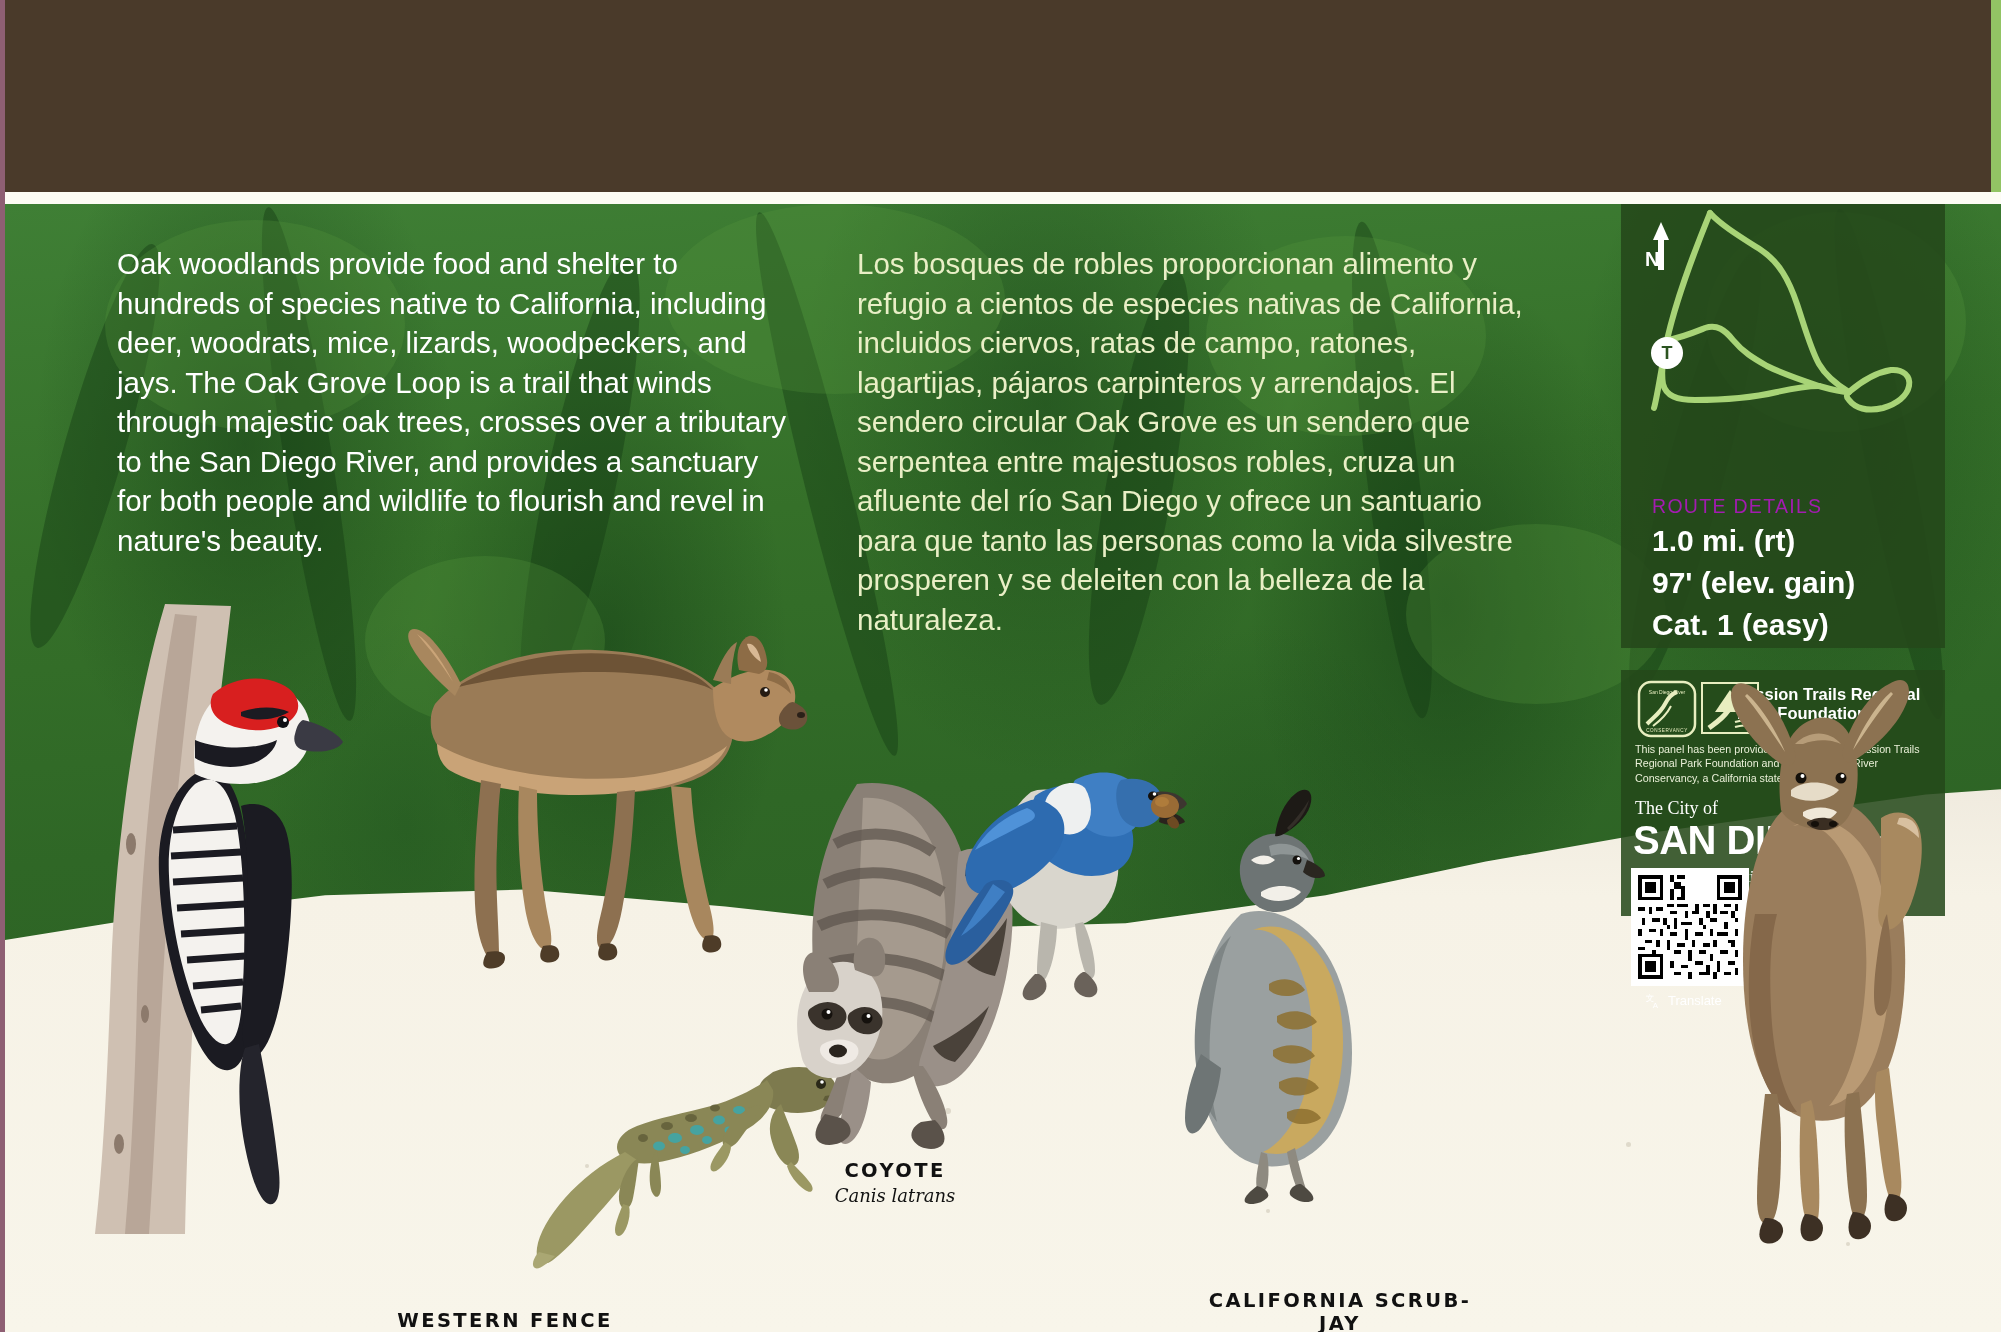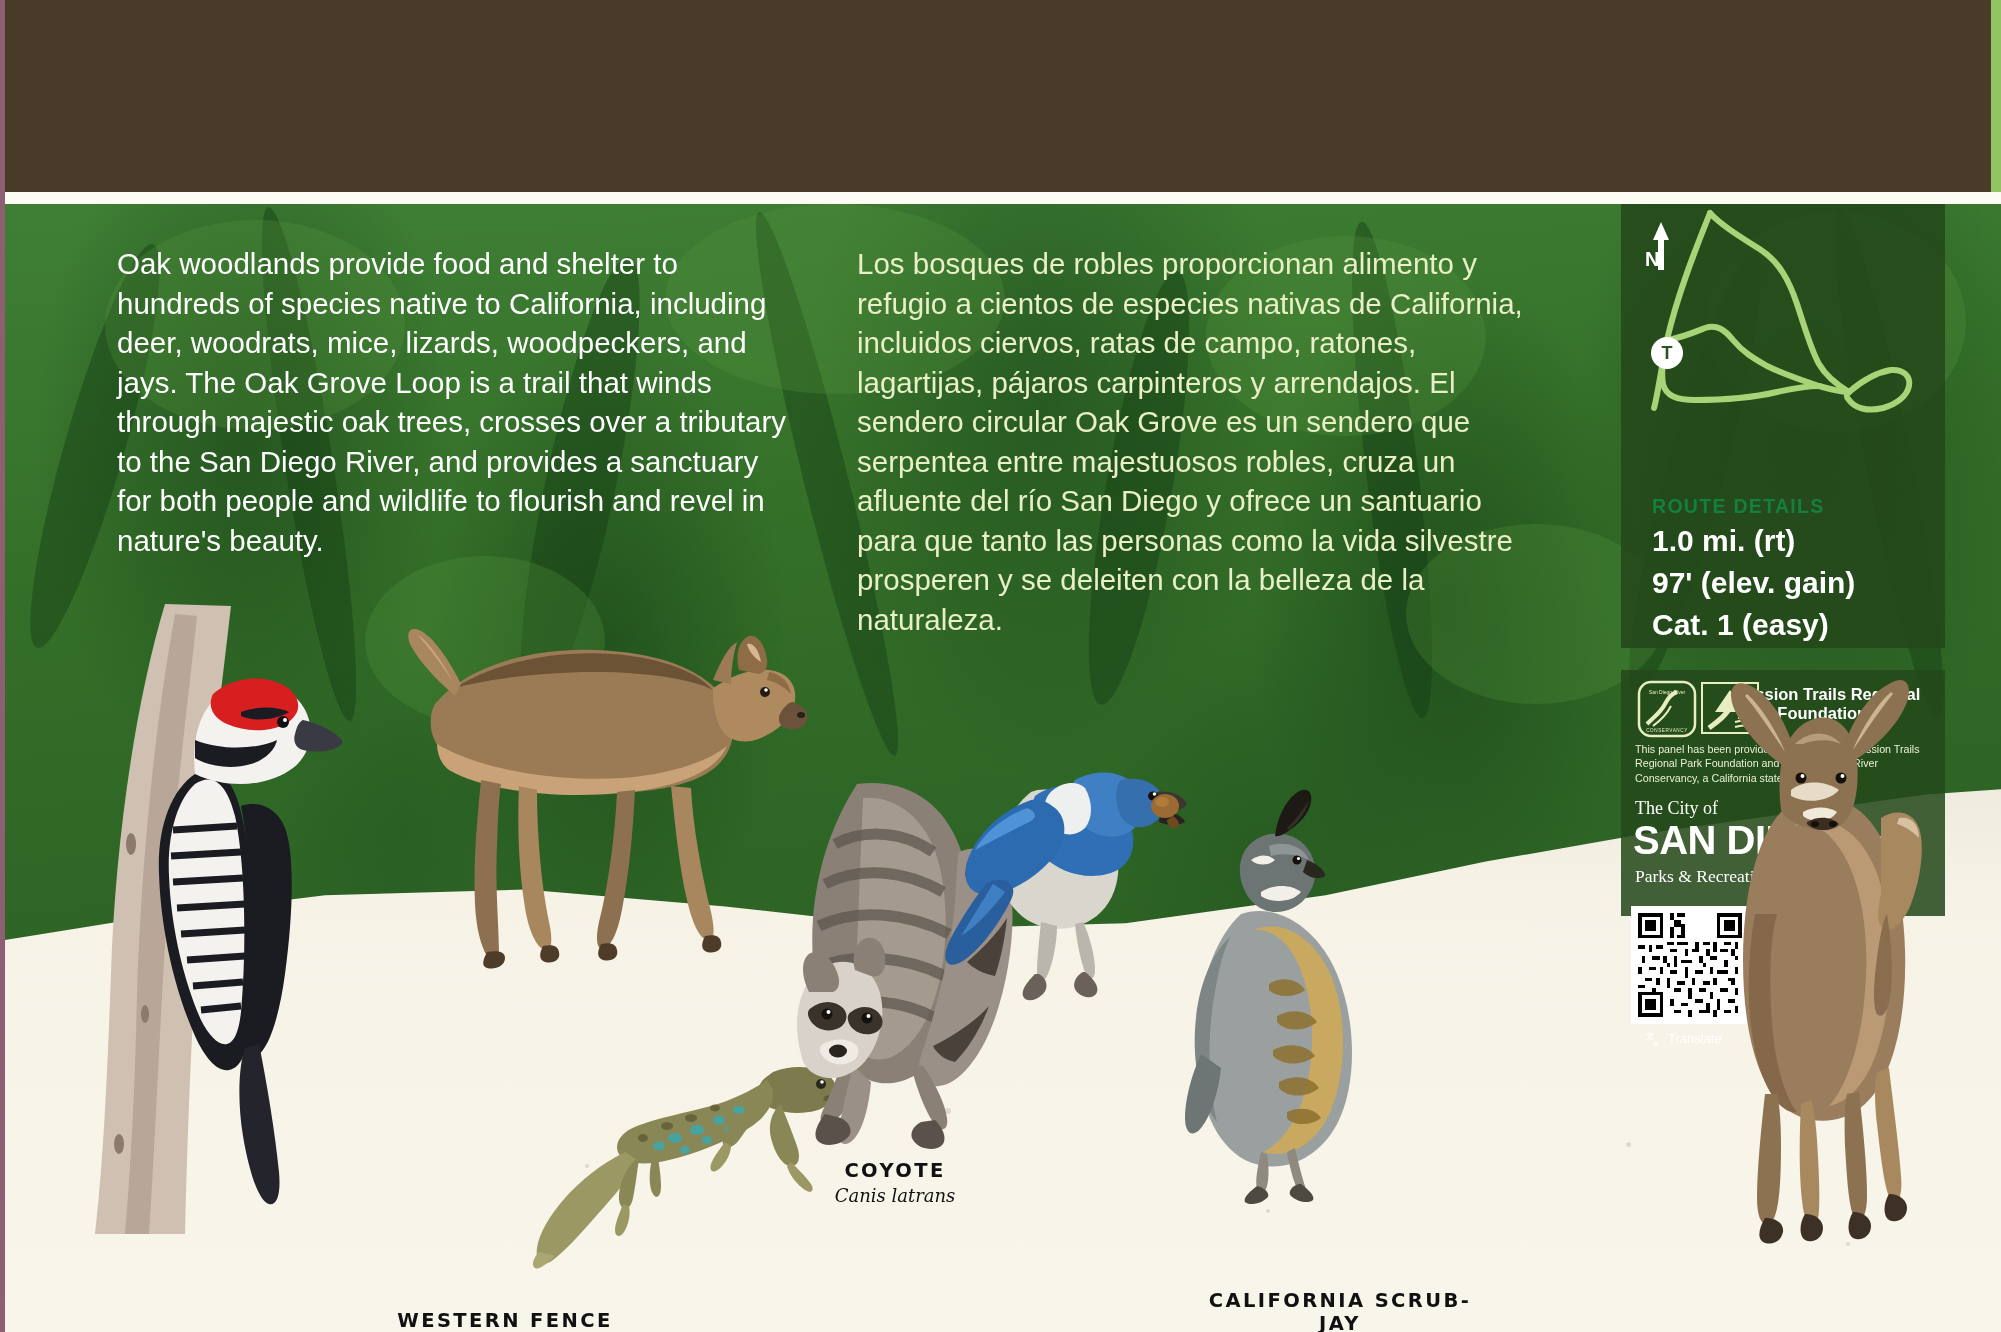--- a/index.html
+++ b/index.html
@@ -88,22 +88,22 @@
   #map-area{position:absolute;left:0;top:0;width:324px;height:300px;}
   .compass-n{
     position:absolute;left:24px;top:48px;color:#ffffff;font-size:20px;font-weight:bold;
   }
   .t-marker{
     position:absolute;left:30px;top:137px;width:32px;height:32px;border-radius:50%;
     background:#ffffff;color:#2b5420;font-size:18px;font-weight:bold;
     display:flex;align-items:center;justify-content:center;
   }
   .route-details-label{
-    position:absolute;left:31px;top:295px;color:#15803d;
-    font-size:19.5px;font-weight:bold;letter-spacing:1.3px;
+    position:absolute;left:31px;top:295px;color:#a21caf;
+    font-size:19.5px;font-weight:normal;letter-spacing:1.3px;
   }
   .route-line{
     position:absolute;left:31px;color:#ffffff;font-size:30px;font-weight:bold;
     white-space:nowrap;
   }
   .route-line.l1{top:324px;}
   .route-line.l2{top:366px;}
   .route-line.l3{top:408px;}
 
   #logobox{
@@ -124,21 +124,21 @@
   }
   .city-big{
     position:absolute;left:12px;top:148px;color:#ffffff;
     font-size:40px;font-weight:bold;letter-spacing:-0.5px;white-space:nowrap;
   }
   .city-dept{
     position:absolute;left:14px;top:196px;color:#ffffff;
     font-family:"Liberation Serif",serif;font-size:17.5px;white-space:nowrap;
   }
 
-  #qrbox{position:absolute;left:1626px;top:702px;width:180px;}
+  #qrbox{position:absolute;left:1626px;top:664px;width:180px;}
   #qr{width:118px;height:118px;background:#ffffff;padding:7px;box-sizing:border-box;}
   .translate-row{
     display:flex;align-items:center;gap:6px;margin-top:6px;margin-left:14px;
     color:#ffffff;font-size:13px;
   }
 
   
   .animal{position:absolute;}
   .label{position:absolute;text-align:center;}
   .label .common{

